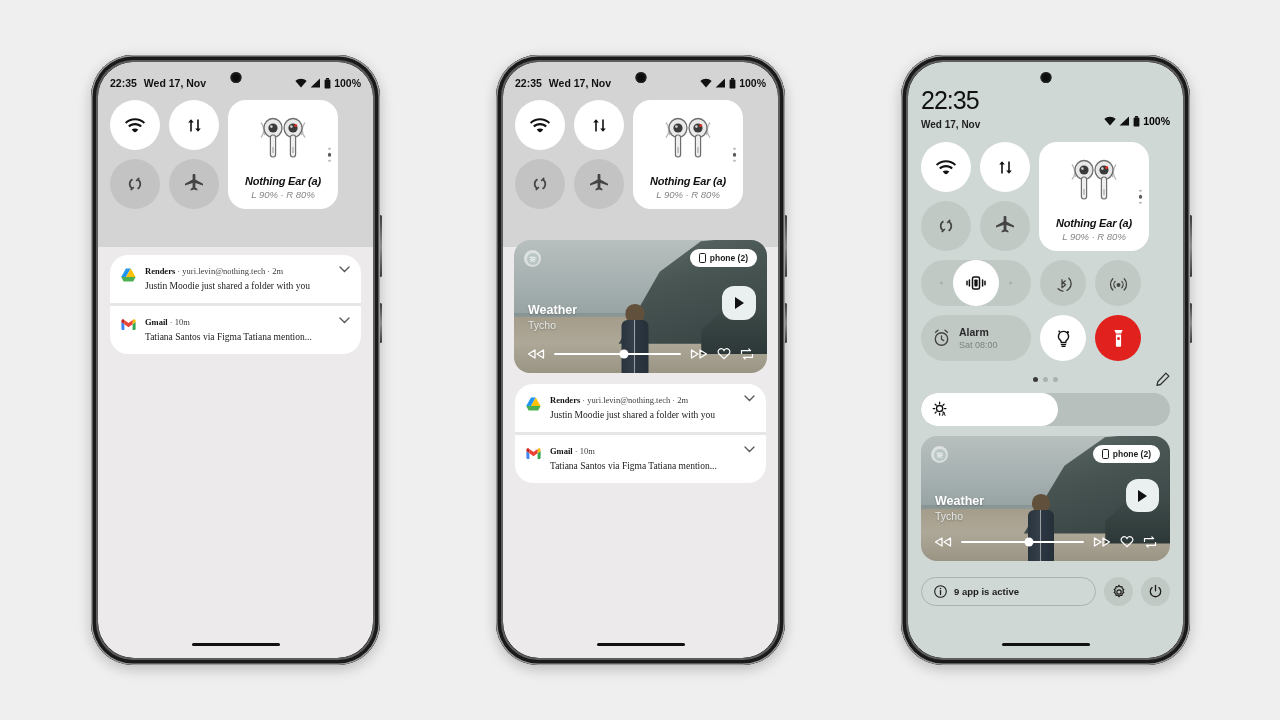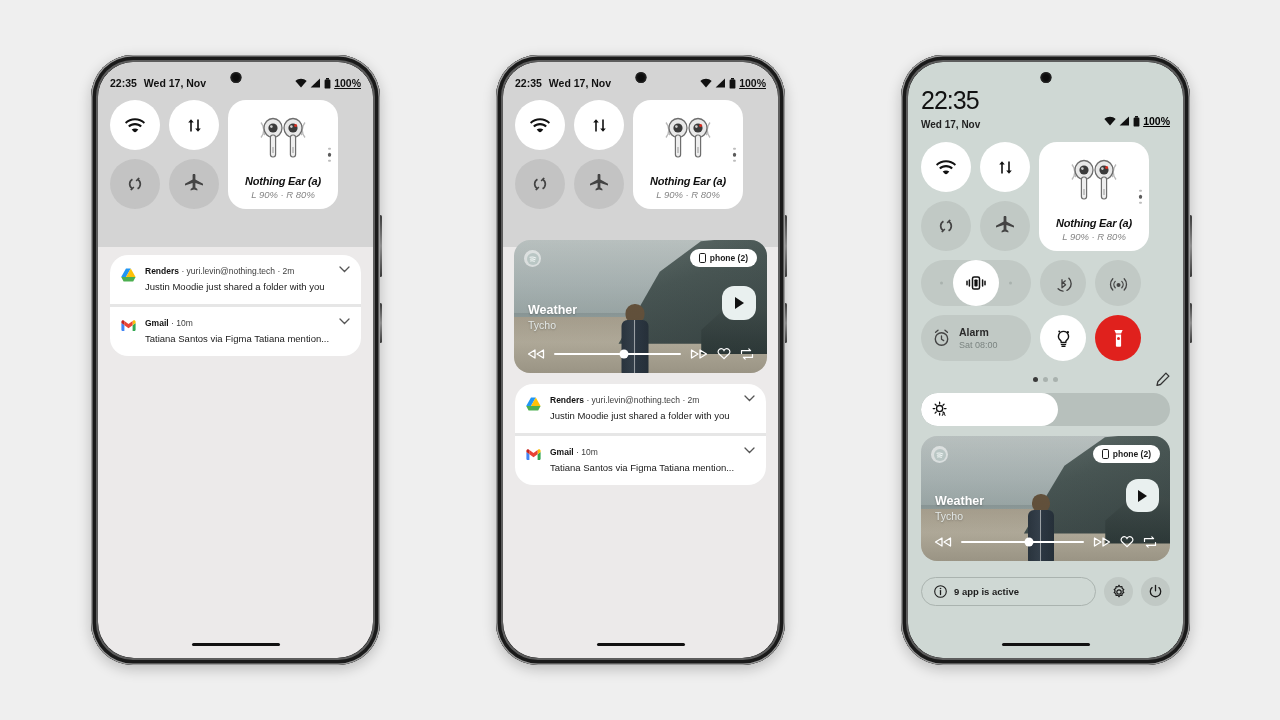--- a/index.html
+++ b/index.html
@@ -19,42 +19,42 @@
   .camera { position:absolute; left:50%; transform:translateX(-50%); border-radius:50%;
       background:#0c0c0c; box-shadow:inset 0 0 2px 1px #2c2c2c; z-index:30;}
   .sidebtn { position:absolute; background:linear-gradient(180deg,#3a3a3a,#8e8e8e,#3a3a3a); border-radius:2px; }
   .gesturebar{ position:absolute; left:50%; transform:translateX(-50%); background:#111; border-radius:3px; z-index:25;}
 
   
   .shade { position:absolute; left:0; right:0; top:0; background:#d4d4d4; }
   .statusbar { display:flex; align-items:center; justify-content:space-between; color:#111; font-weight:700; }
   .sb-left { display:flex; gap:7px; align-items:baseline; }
   .sb-right { display:flex; align-items:center; gap:3px; }
-  .sb-pct { font-weight:700;text-decoration:underline; }
+  .sb-pct { font-weight:700; }
 
   .qs-grid { display:flex; gap:9px; }
   .qs-col { display:flex; flex-direction:column; gap:9px; }
   .qs-row { display:flex; gap:9px; }
   .tile { border-radius:50%; display:flex; align-items:center; justify-content:center; }
   .tile.on { background:#fff; }
   .tile.off { background:#c3c3c3; }
 
   .bud-card { background:#fff; border-radius:18px; position:relative; display:flex; flex-direction:column;
       align-items:center; justify-content:flex-end;font-style:italic; }
   .bud-img { position:relative; display:flex; align-items:center; justify-content:center; }
   .bud-title { font-weight:700; color:#111; letter-spacing:-.2px; }
   .bud-sub { color:#868686; }
   .bud-dots { position:absolute; right:7px; top:50%; transform:translateY(-50%); display:flex; flex-direction:column;
       align-items:center; gap:3px; }
   .bud-dots i { display:block; border-radius:50%; background:#bdbdbd; }
   .bud-dots i.mid { background:#5c5c5c; }
 
   
   .notifs { background:#e6e6e6; border-radius:18px; overflow:hidden; }
-  .notif { background:#fff; display:flex; gap:9px; align-items:flex-start; position:relative; }
+  .notif { background:#fff; display:flex; gap:9px; align-items:flex-start; position:relative;font-family:Liberation Serif, serif; }
   .notif + .notif { margin-top:3px; }
   .notif-body { flex:1; min-width:0; }
   .notif-head { color:#3c3c3c; white-space:nowrap; overflow:hidden; text-overflow:ellipsis; }
   .notif-head b { color:#111; font-weight:700; }
   .notif-text { color:#1a1a1a; white-space:nowrap; overflow:hidden; text-overflow:ellipsis; }
   .chev { color:#555; flex:0 0 auto; }
 
   
   .media { position:relative; border-radius:16px; overflow:hidden; }
   .media-bg { position:absolute; inset:0; }

